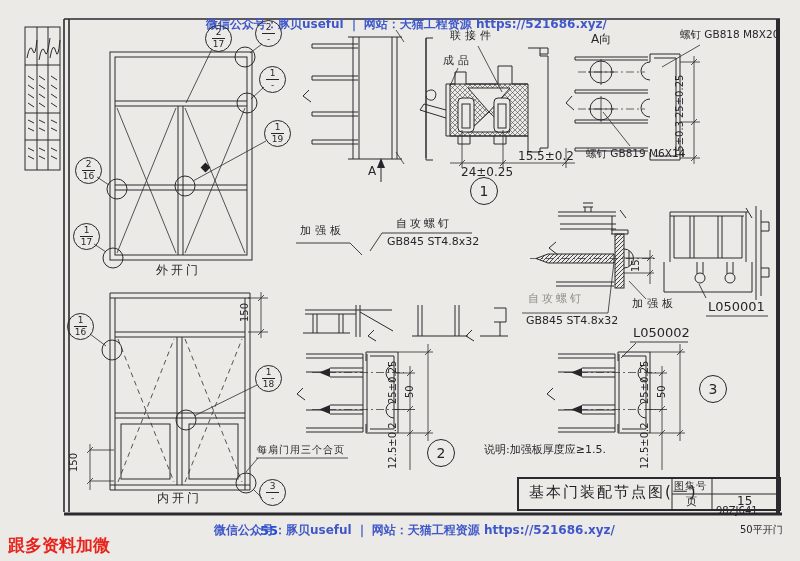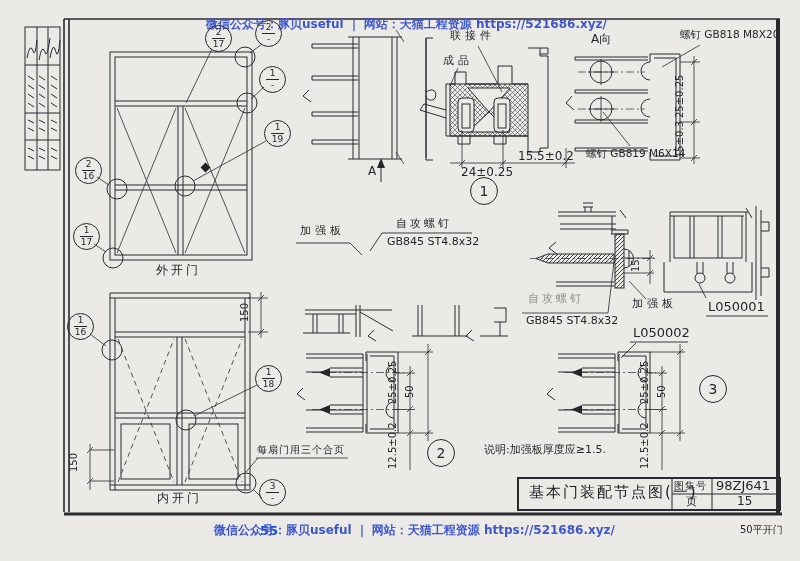--- a/index.html
+++ b/index.html
@@ -197,20 +197,21 @@
     <g>
       <rect x="518" y="478" width="262" height="32" stroke-width="2"></rect>
       <path d="M672,478 V510 M712,478 V510 M672,494 H780"></path>
     </g>
   </g>
 </svg>
 
 <span class="t" style="left:260px;top:524px;font-weight:bold;font-size:13px;color:#1d4ed8">55</span>
 <span class="t blue" style="left:206px;top:18px">微信公众号：豚贝useful ｜ 网站：天猫工程资源 https://521686.xyz/</span>
 <span class="t blue" style="left:214px;top:524px">微信公众号：豚贝useful ｜ 网站：天猫工程资源 https://521686.xyz/</span>
+<span class="t red" style="left:8px;top:536px">跟多资料加微</span>
 <span class="t" style="left:740px;top:524px;font-size:10px">50平开门</span>
 
 <span class="t cjk3" style="left:156px;top:264px;font-size:12px">外开门</span>
 <span class="t cjk3" style="left:157px;top:492px;font-size:12px">内开门</span>
 <span class="t" style="left:257px;top:444px;font-size:10px;letter-spacing:1px">每扇门用三个合页</span>
 <span class="vt" style="left:250px;top:311px">150</span>
 <span class="vt" style="left:79px;top:461px">150</span>
 
 <div class="bub" style="left:205px;top:25px">
       <b>2</b>
@@ -279,17 +280,17 @@
 <div class="dnum" style="left:427px;top:439px">2</div>
 
 <span class="vt" style="left:650px;top:393px">25±0.25</span>
 <span class="vt" style="left:667px;top:387px">50</span>
 <span class="vt" style="left:650px;top:458px">12.5±0.2</span>
 <div class="dnum" style="left:699px;top:375px">3</div>
 <span class="t" style="left:484px;top:444px">说明:加强板厚度应≥1.5.</span>
 
 <span class="t tb-title" style="left:529px;top:484px">基本门装配节点图(一)</span>
 <span class="t" style="left:674px;top:480px;font-size:10px;letter-spacing:1px">图集号</span>
-<span class="t" style="left:716px;top:479px;font-size:13px">98ZJ641</span>
+<span class="t" style="left:716px;top:505px;font-size:10px">98ZJ641</span>
 <span class="t" style="left:686px;top:496px;font-size:11px">页</span>
 <span class="t" style="left:737px;top:495px;font-size:12px">15</span>
 
 </div>
 
 </body></html>

